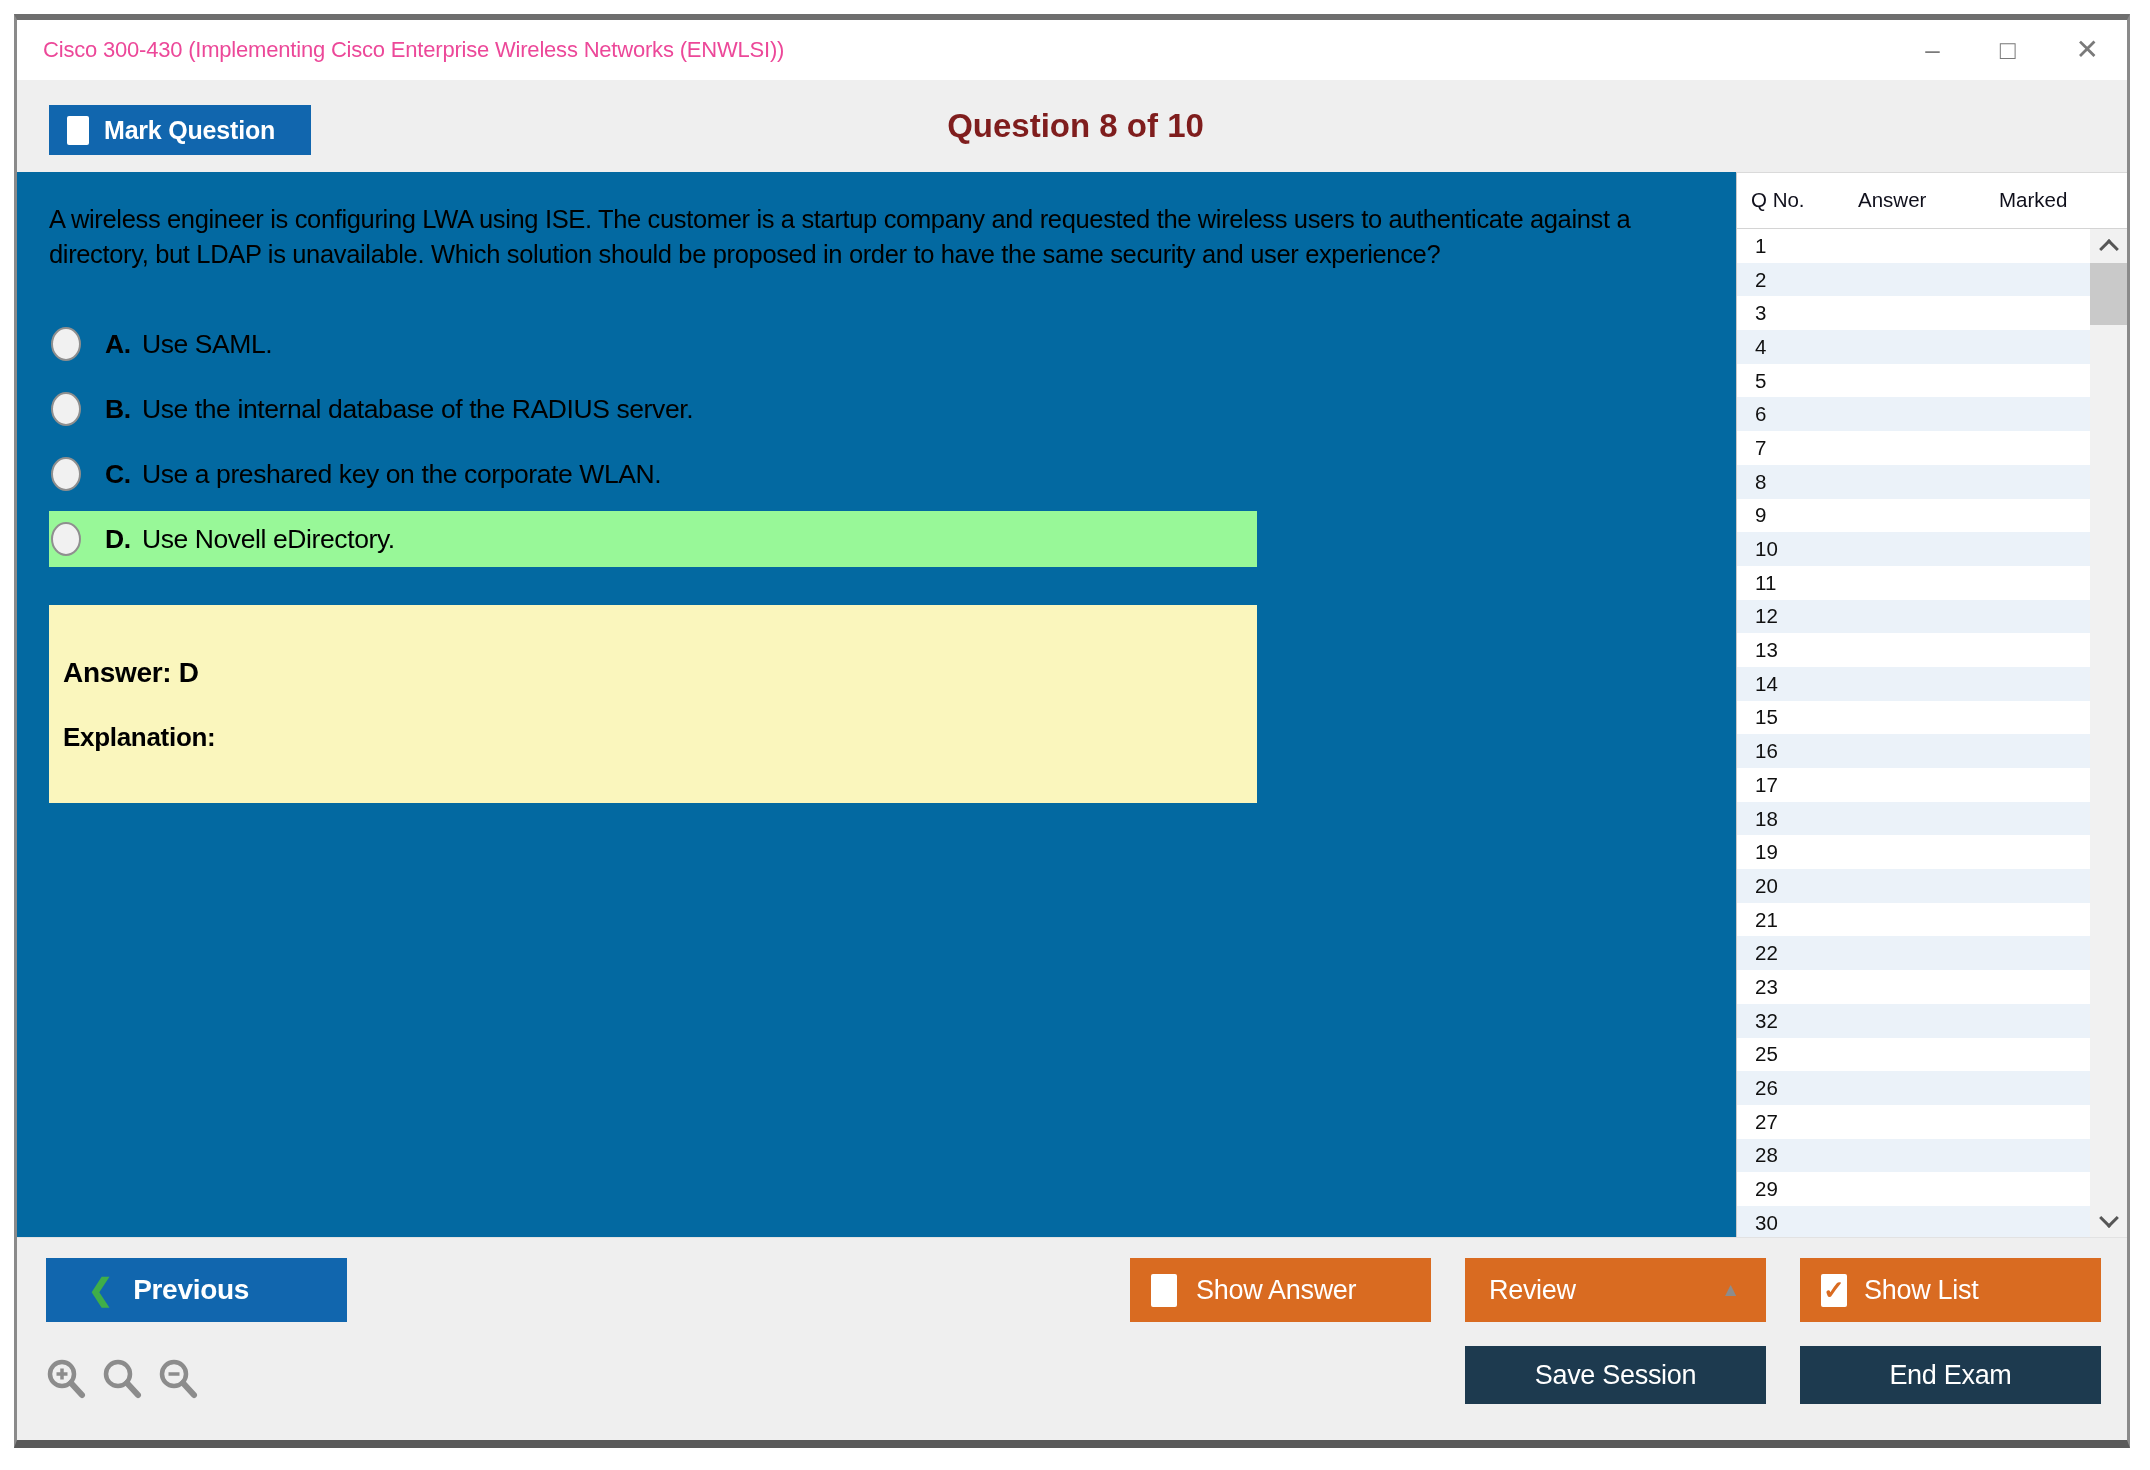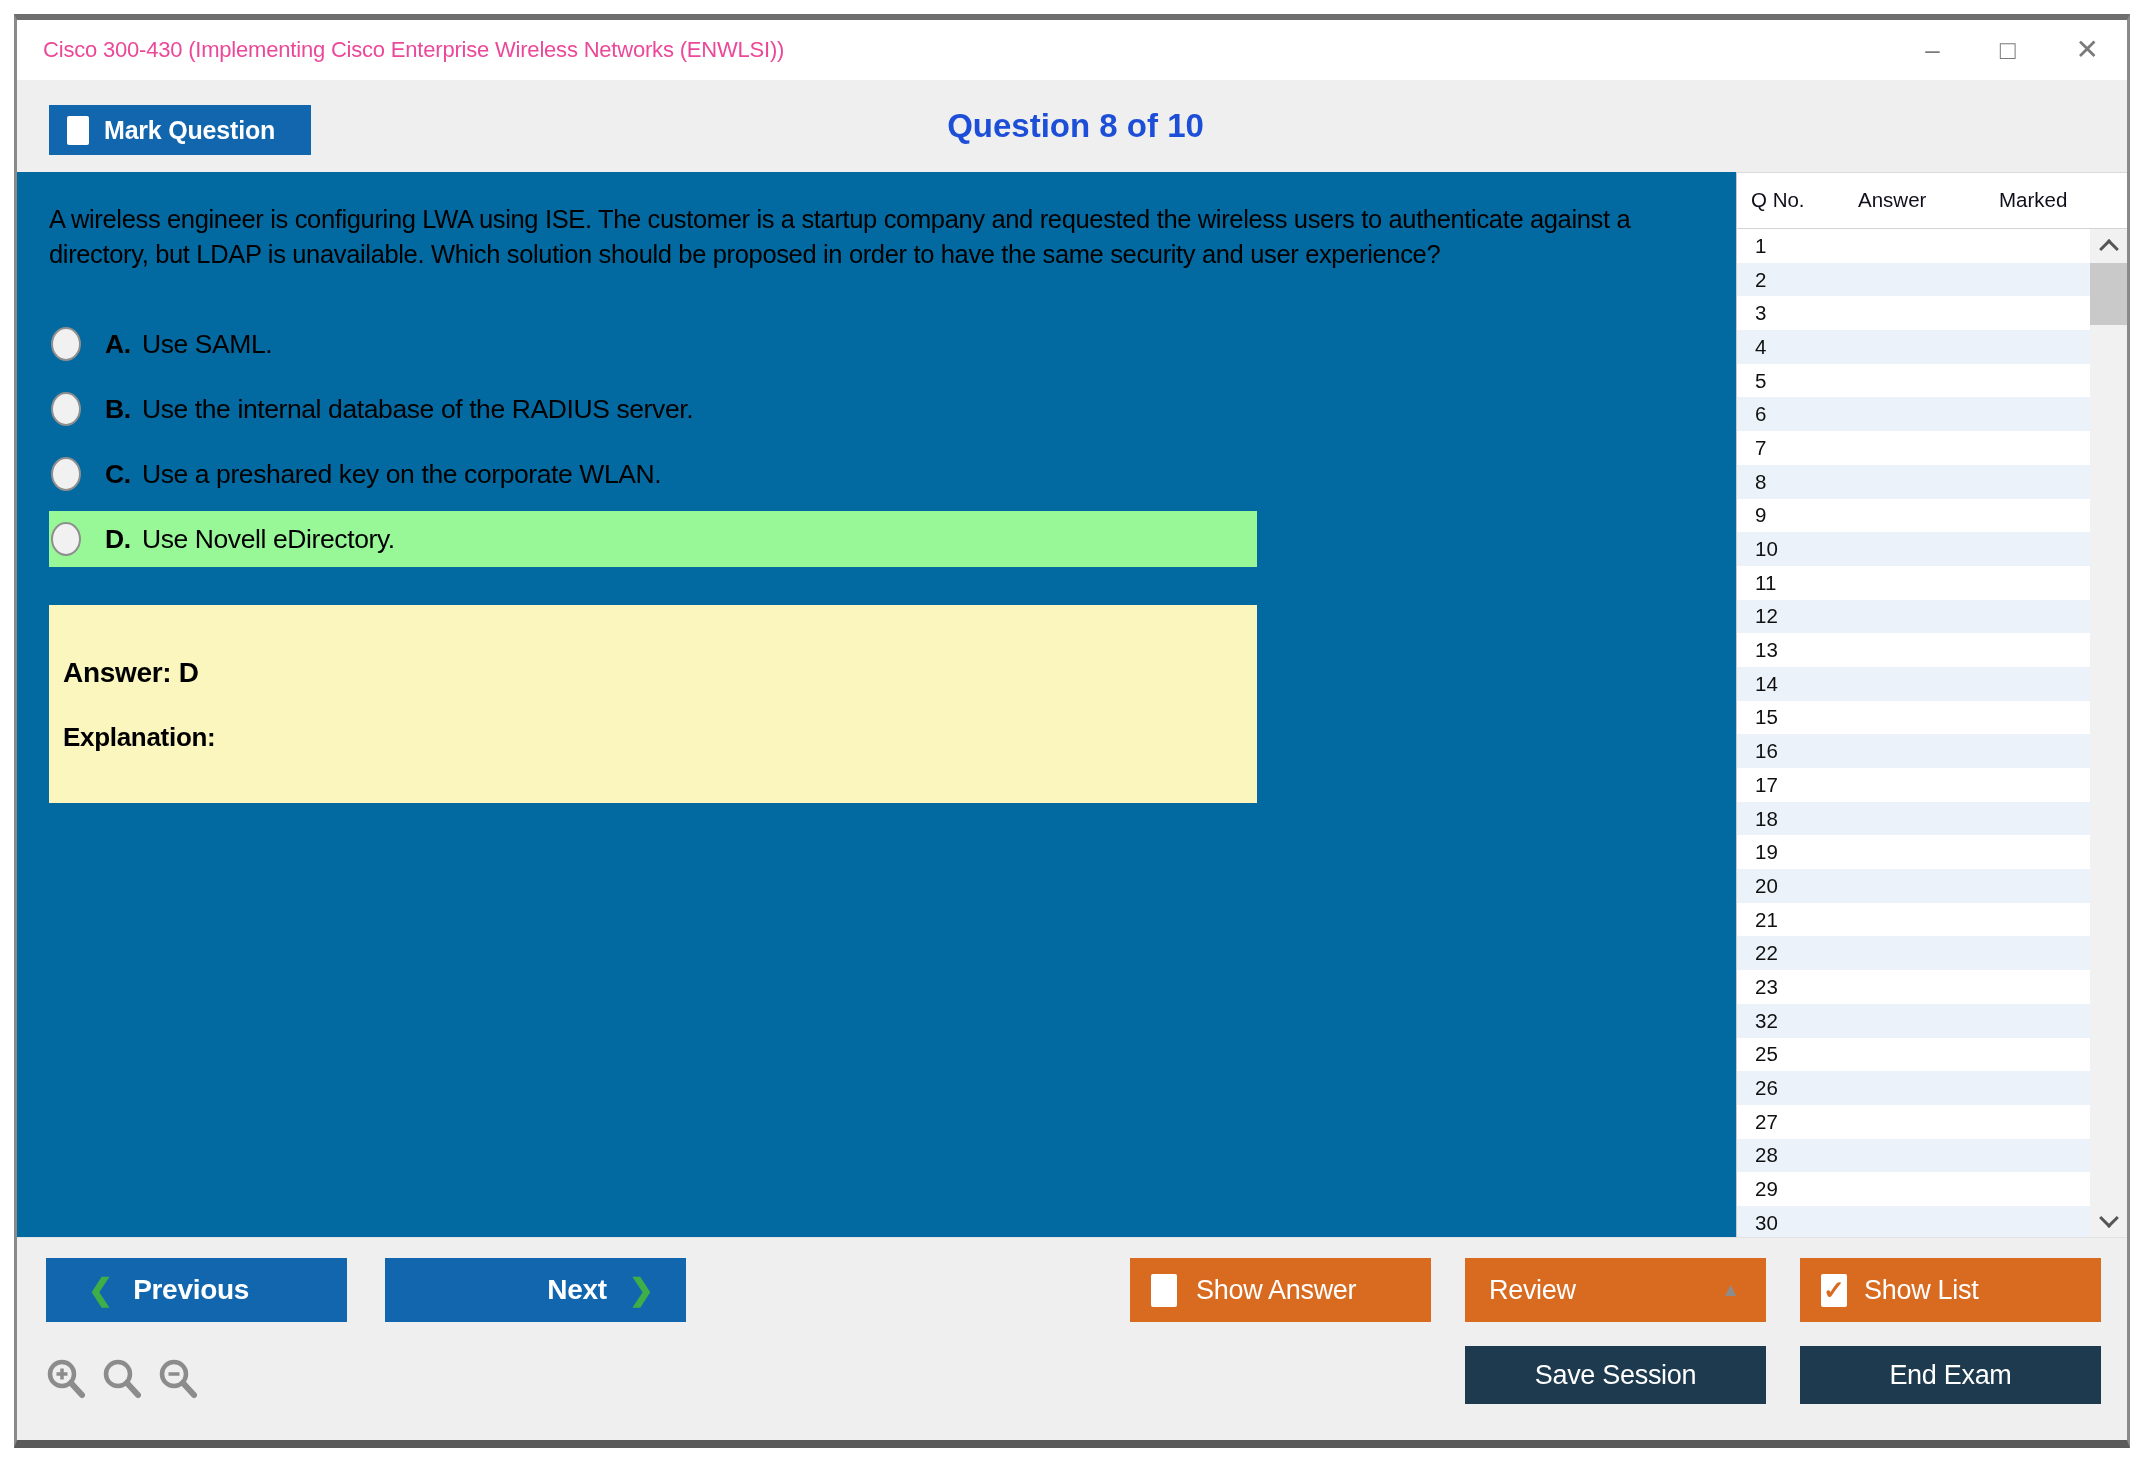--- a/index.html
+++ b/index.html
@@ -16,21 +16,21 @@
   }
   
   .titlebar{flex:0 0 60px;display:flex;align-items:center;padding:0 28px 0 26px;background:#fff;}
   .title{font-size:22px;color:#ec4899;letter-spacing:-0.2px;}
   .win-controls{margin-left:auto;display:flex;align-items:center;gap:60px;color:#7a7a7a;}
   .ctrl{font-size:26px;line-height:26px;cursor:default;font-weight:300;}
   .ctrl.close{font-size:28px;}
   
   .header-band{flex:0 0 92px;background:#efefef;position:relative;}
   .qcounter{position:absolute;left:0;right:0;top:0;bottom:0;display:flex;align-items:center;justify-content:center;
-    font-size:33px;font-weight:bold;color:#1d4ed8;padding-left:7px;}
+    font-size:33px;font-weight:bold;color:#7f1d1d;padding-left:7px;}
   .mark-btn{position:absolute;left:32px;top:25px;width:262px;height:50px;background:#1166AE;
     display:flex;align-items:center;gap:15px;padding-left:18px;box-sizing:border-box;cursor:pointer;z-index:2;}
   .mark-cb{width:22px;height:29px;background:#fff;border-radius:2px;flex:0 0 auto;}
   .mark-label{color:#fff;font-weight:bold;font-size:25px;letter-spacing:-0.2px;}
   
   .content{flex:1;display:flex;min-height:0;background:#0369a1;}
   .main{flex:1;padding:30px 20px 0 32px;box-sizing:border-box;min-width:0;}
   .question-text{font-size:25.5px;line-height:35px;letter-spacing:-0.35px;max-width:1692px;}
   .options{margin-top:44px;}
   .option-row{display:flex;align-items:center;height:56px;margin-bottom:9px;max-width:1208px;}
@@ -257,24 +257,20 @@
 
   </div>
 
   <div class="footer">
 
     <div class="btn btn-blue prev-btn">
       <span class="chevron">❮</span>
       <span class="nav-label">Previous</span>
     </div>
 
-    <div class="btn btn-blue next-btn">
-      <span class="nav-label">Next</span>
-      <span class="chevron">❯</span>
-    </div>
 
     <div class="btn btn-orange review-btn">
       <span class="orange-label">Review</span>
       <span class="review-arrow">▲</span>
     </div>
 
     <div class="btn btn-orange show-answer-btn">
       <span class="cb-unchecked"></span>
       <span class="orange-label">Show Answer</span>
     </div>

